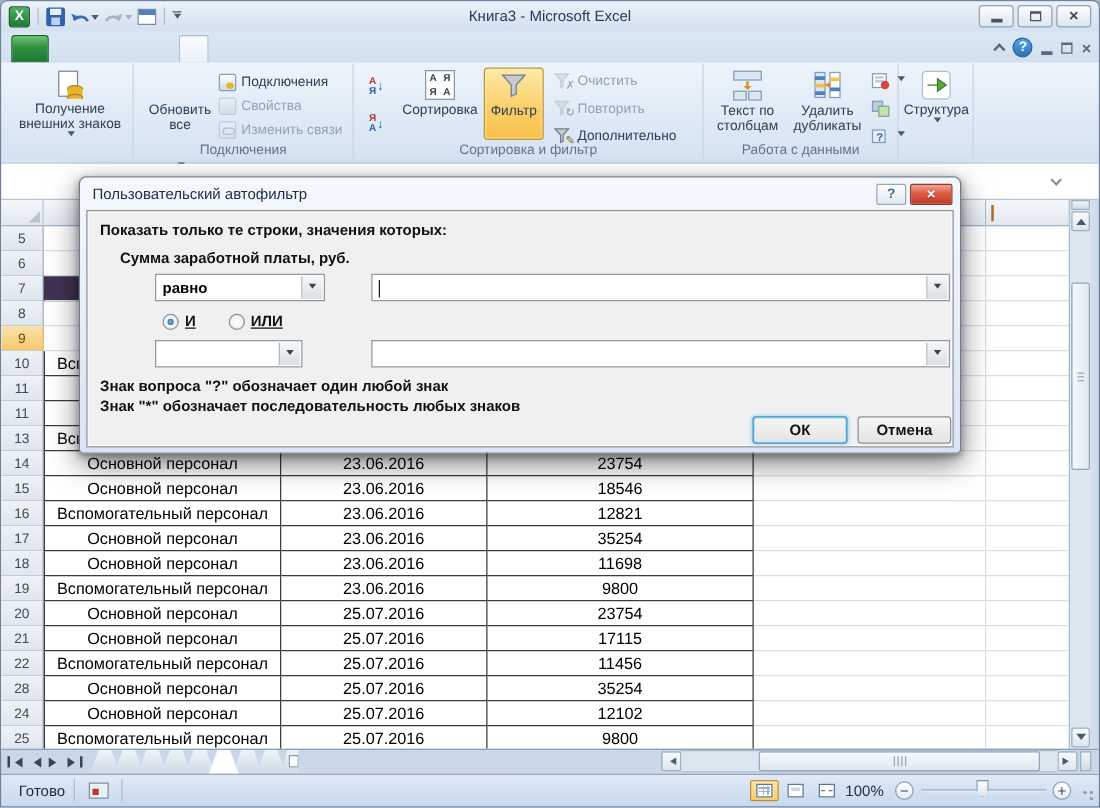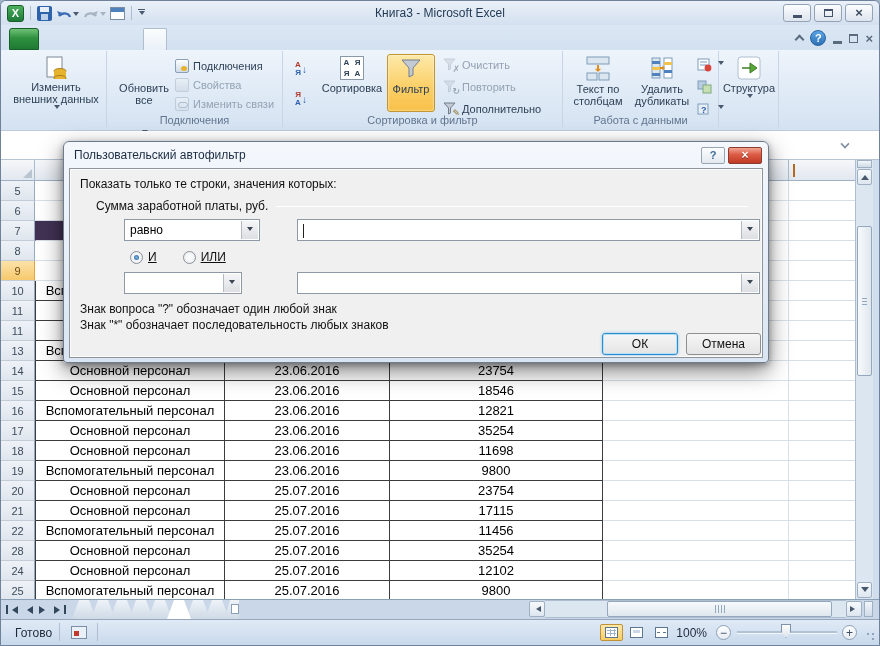--- a/index.html
+++ b/index.html
@@ -173,21 +173,21 @@
        background:linear-gradient(#f4f8fd,#d9e5f3);border:1px solid #6e7b8d;border-radius:6px 6px 4px 4px;
        box-shadow:0 8px 22px rgba(0,0,0,.5),0 2px 6px rgba(0,0,0,.3);}
   .dlg-tb{height:26px;display:flex;align-items:center;padding:0 6px 0 10px;color:#1c2c42;}
   .dlg-tb .t{flex:1;}
   .dhelp{width:24px;height:17px;border:1px solid #98a5b2;border-radius:2px;background:linear-gradient(#fcfdfe,#e3e9f0);
          color:#3c6c9e;font-weight:bold;font-size:11px;display:flex;align-items:center;justify-content:center;margin-right:3px;}
   .dclose{width:34px;height:17px;border:1px solid #8e3b30;border-radius:2px;
           background:linear-gradient(#f0a592,#dd5a45 45%,#c03b26);display:flex;align-items:center;justify-content:center;}
   .dclose i{color:#fff;font-weight:bold;font-size:12px;line-height:10px;text-shadow:0 1px 1px rgba(0,0,0,.4);font-style:normal;}
   .dlg-panel{position:relative;margin:0 5px 5px 5px;height:190px;border:1px solid #8f949b;background:#f0f0f0;
-             box-shadow:inset 0 0 0 1px #fbfbfb;font-size:12px;color:#111;}
+             box-shadow:inset 0 0 0 1px #fbfbfb;font-size:12px;color:#111;font-weight:bold;}
   .d-prompt{position:absolute;left:10px;top:8px;}
   .d-field{position:absolute;left:26px;top:30px;right:14px;display:flex;align-items:center;}
   .d-field .fl{margin-right:8px;white-space:nowrap;}
   .d-field .rule{flex:1;height:1px;background:#bcc0c6;border-bottom:1px solid #fff;}
   .combo{position:absolute;height:22px;background:#fff;border:1px solid #8d99a5;}
   .combo .val{position:absolute;left:5px;top:3px;right:20px;font-size:12px;color:#000;white-space:nowrap;overflow:hidden;}
   .combo .cbtn{position:absolute;right:1px;top:1px;bottom:1px;width:17px;border-left:1px solid #b4bac1;
                background:linear-gradient(#f5f6f8,#dcdfe3);display:flex;align-items:center;justify-content:center;}
   .combo .cbtn .dd{margin:0;border-top-color:#3c4550;}
   .op1{left:54px;top:50px;width:136px;} .val1{left:227px;top:50px;width:463px;}
@@ -279,21 +279,21 @@
   <div class="ribbon">
 
     <div class="rg" style="left:2px;width:104px;">
       <div class="bigbtn" style="left:7px;width:92px;">
         <svg width="24" height="26">
             <rect x="3" y="1" width="15" height="20" fill="#fff" stroke="#7d8795"></rect>
             <ellipse cx="16" cy="15" rx="6" ry="2.5" fill="#e8b32c" stroke="#a8801f"></ellipse>
             <rect x="10" y="15" width="12" height="7" fill="#e8b32c"></rect>
             <ellipse cx="16" cy="22" rx="6" ry="2.5" fill="#e8b32c" stroke="#a8801f"></ellipse>
           </svg>
-        <span class="lbl">Изменить внешних данных</span>
+        <span class="lbl">Получение внешних знаков</span>
           <span class="dd"></span>
       </div>
     </div>
 
     <div class="rg" style="left:106px;width:176px;">
       <div class="bigbtn" style="left:8px;width:58px;gap:24px;">
         <svg width="26" height="26">
             <rect x="3" y="2" width="13" height="17" fill="#e9eef4" stroke="#9aa7b6"></rect>
             <rect x="7" y="5" width="13" height="17" fill="#fff" stroke="#9aa7b6"></rect>
             <path d="M9 14a5 4.5 0 0 1 8-3" fill="none" stroke="#3da23d" stroke-width="2.2"></path>

